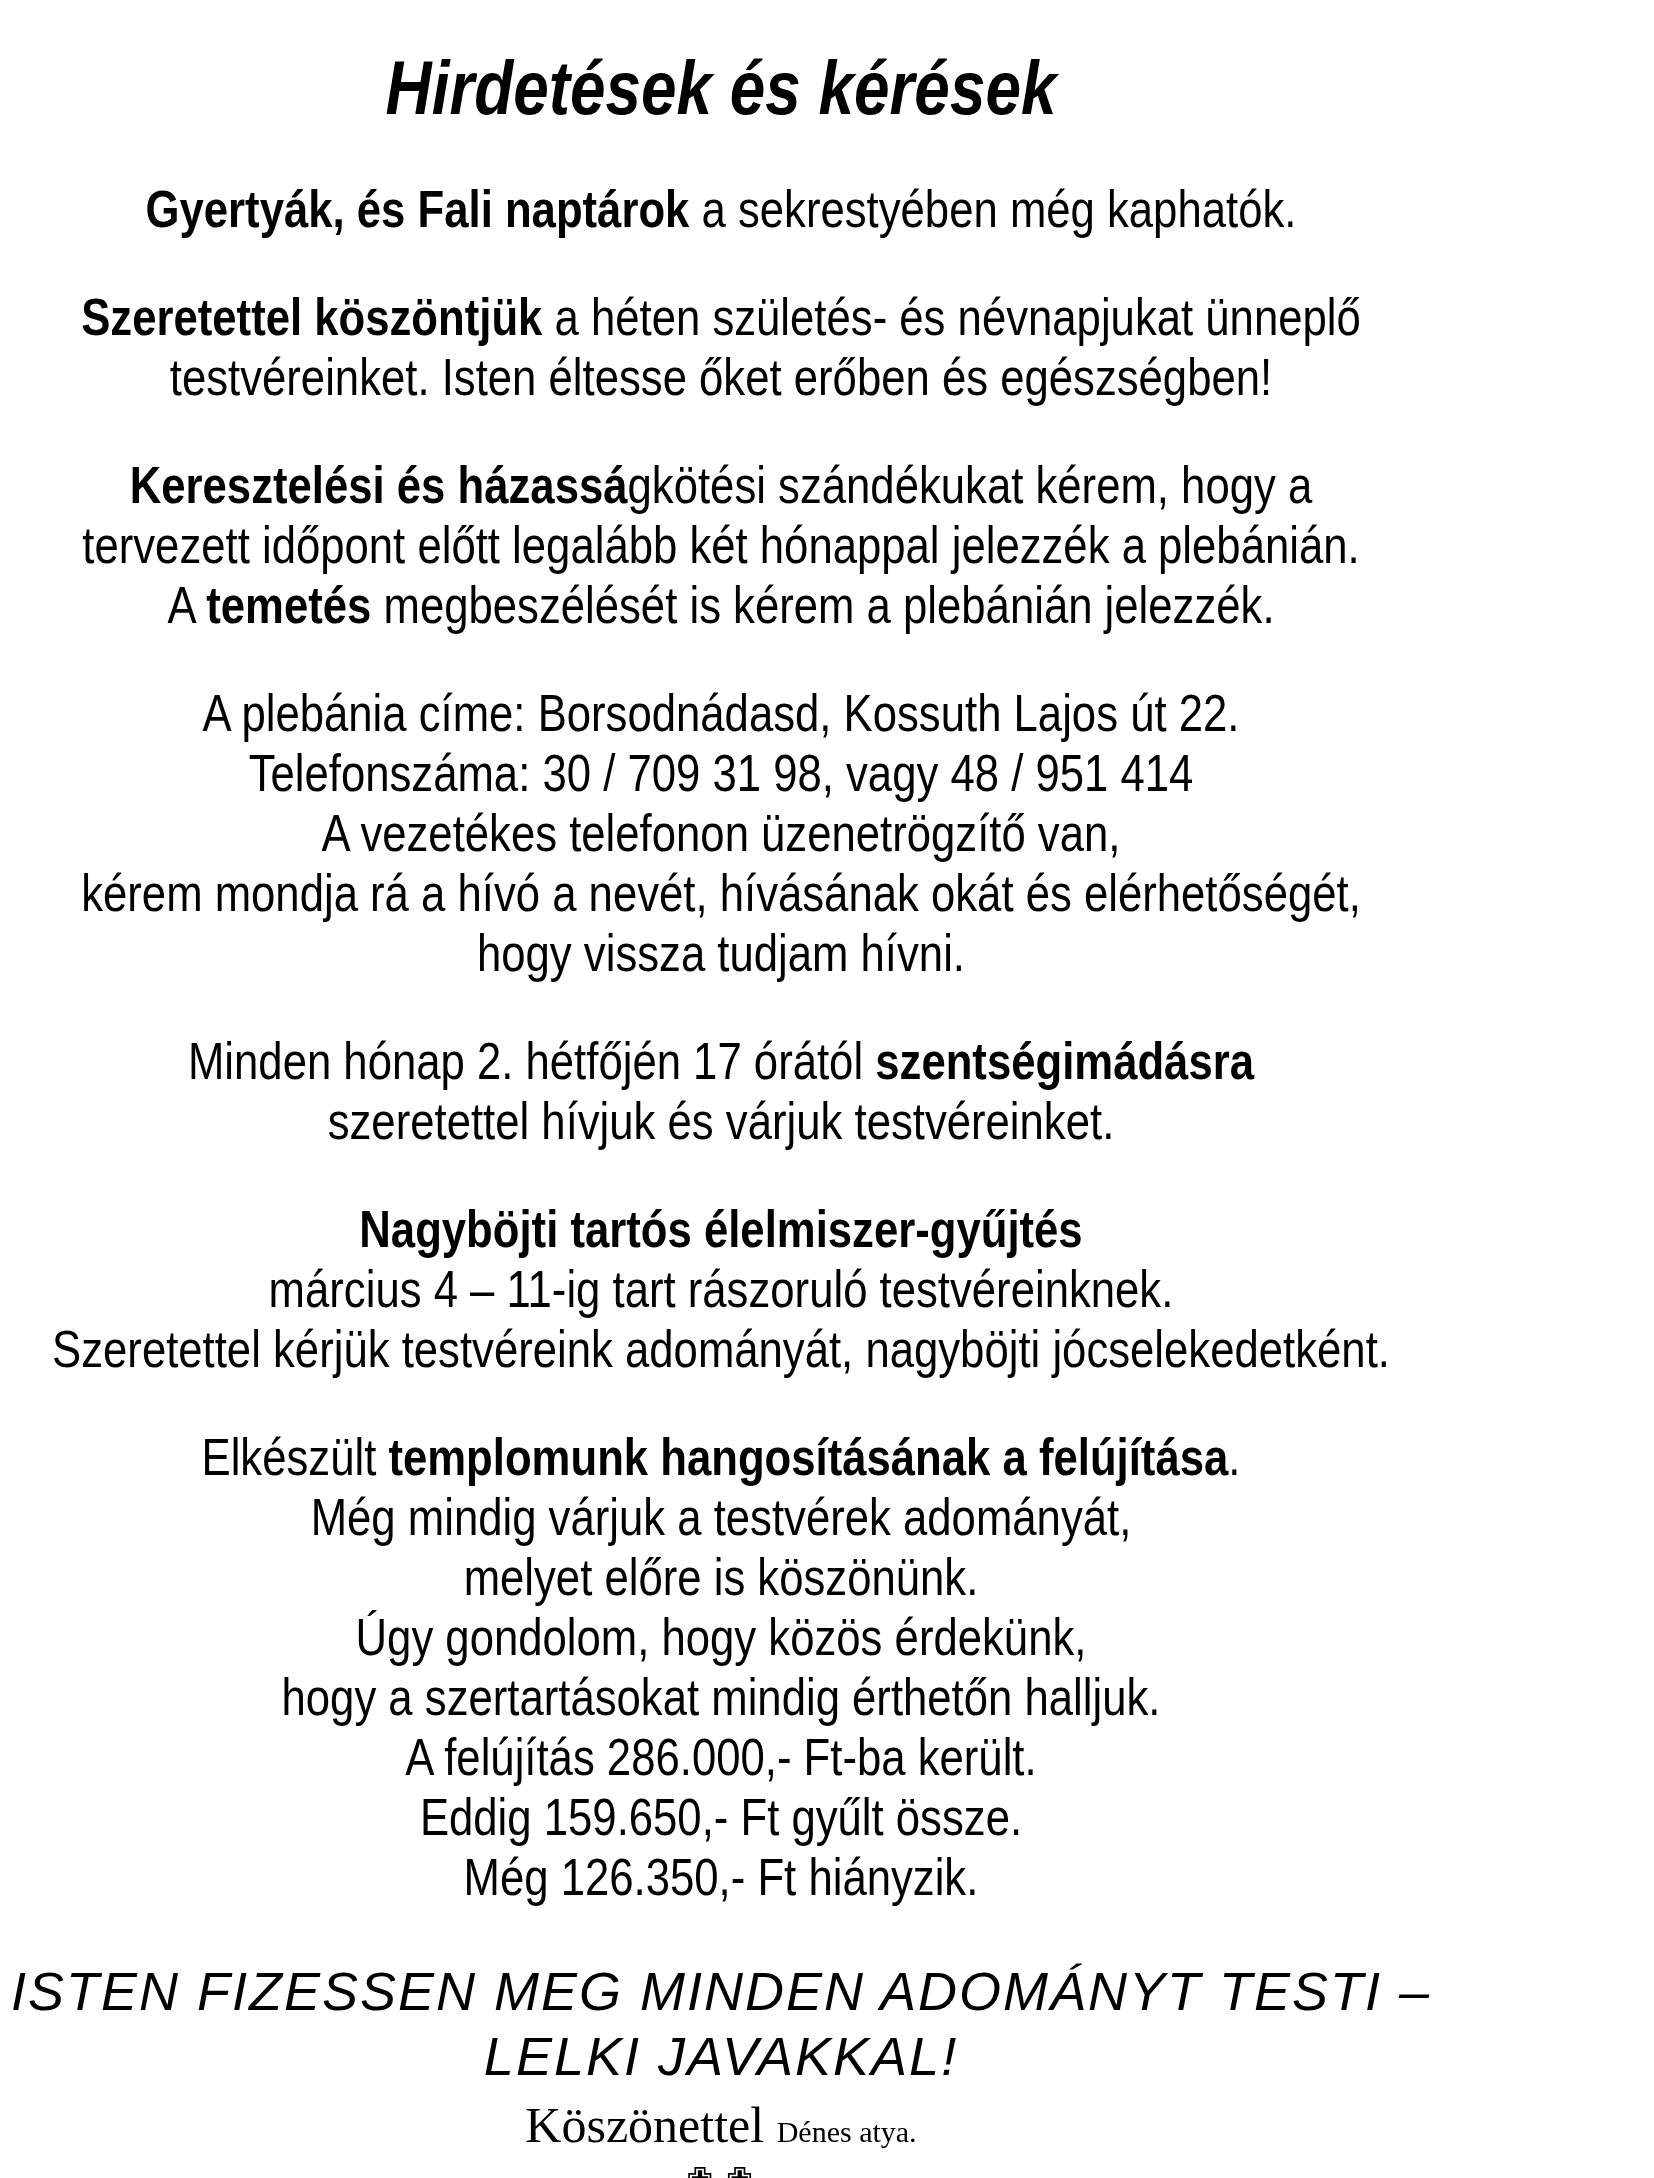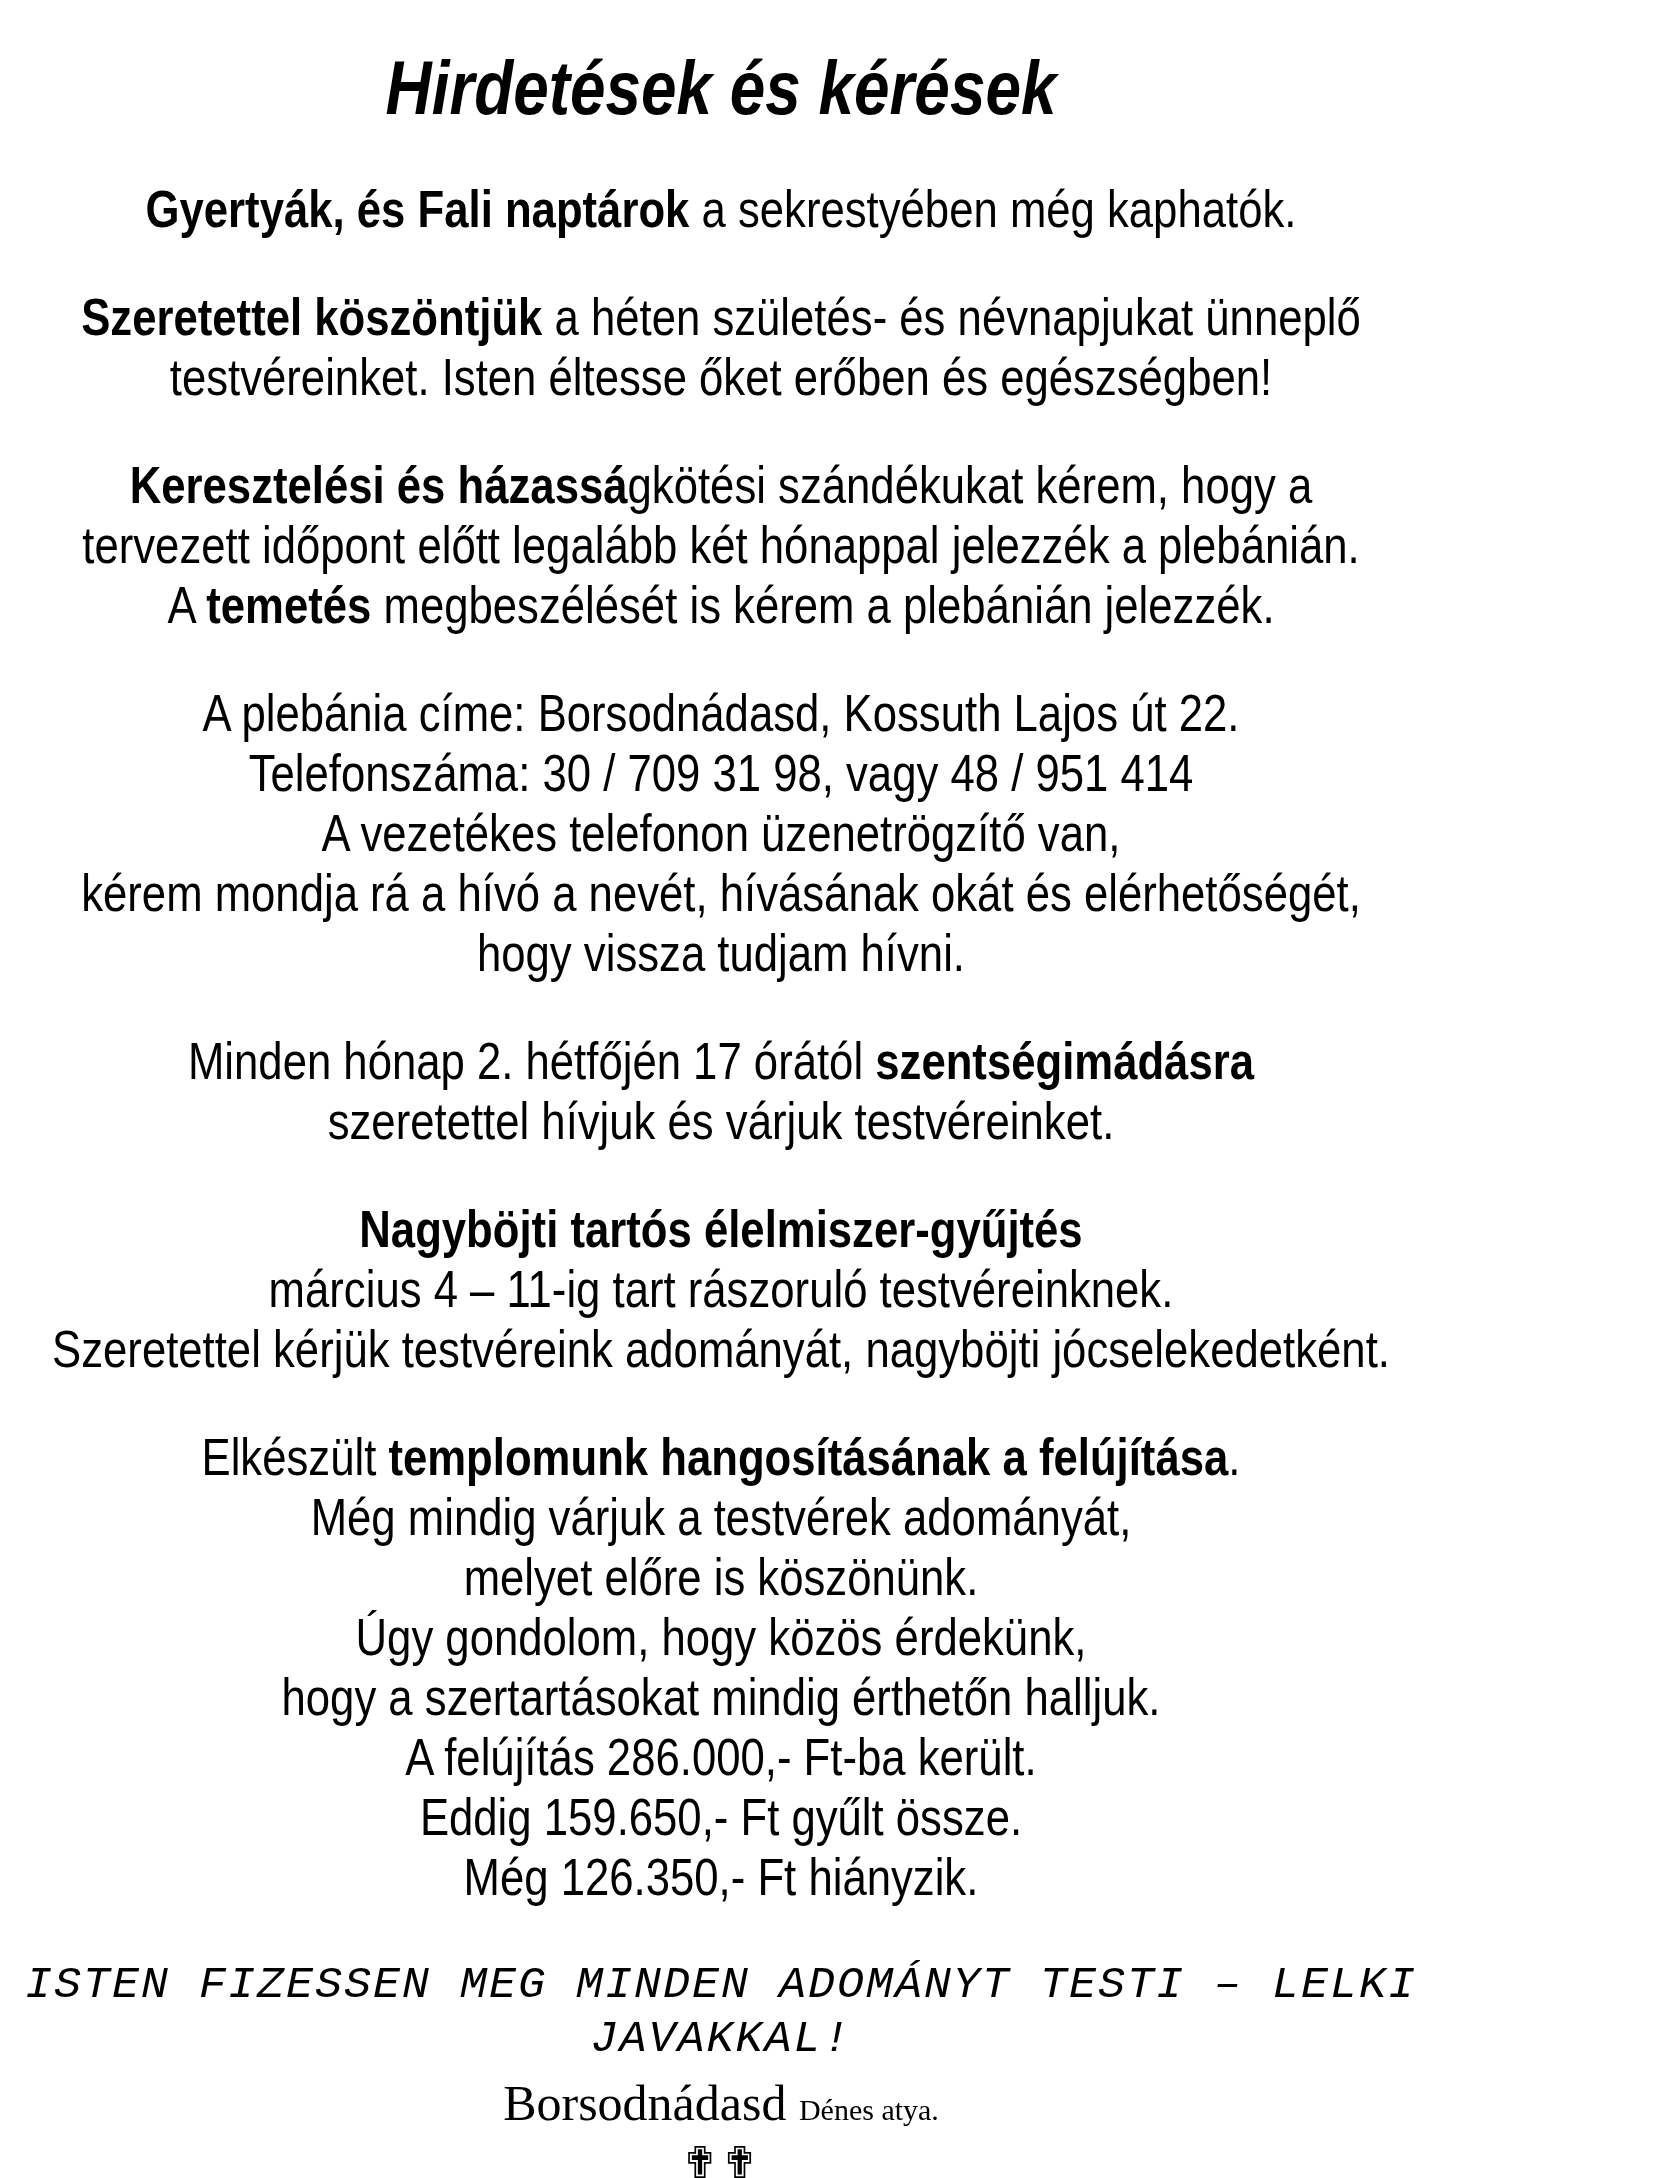--- a/index.html
+++ b/index.html
@@ -42,23 +42,23 @@
     font-size: 52px;
     line-height: 60px;
     white-space: nowrap;
   }
   .b { font-weight: bold; }
   .footer {
     text-align: center;
     margin-top: 52px;
   }
   .blessing {
-    font-family: Liberation Mono, monospace;
+    font-family: Liberation Sans, sans-serif;
     font-style: italic;
-    font-size: 45px;
+    font-size: 54px;
     line-height: 1.2;
     letter-spacing: 2px;
     margin: 0;
   }
   .thanks-line {
     font-family: "Liberation Serif", "DejaVu Serif", serif;
     font-size: 50px;
     line-height: 1.15;
     margin: 8px 0 0 0;
   }
@@ -121,16 +121,16 @@
       <p class="line"><span>hogy a szertartásokat mindig érthetőn halljuk.</span></p>
       <p class="line"><span>A felújítás 286.000,- Ft-ba került.</span></p>
       <p class="line"><span>Eddig 159.650,- Ft gyűlt össze.</span></p>
       <p class="line"><span>Még 126.350,- Ft hiányzik.</span></p>
     </section>
 
   </div>
 
   <div class="footer">
     <p class="blessing">ISTEN FIZESSEN MEG MINDEN ADOMÁNYT TESTI – LELKI JAVAKKAL!</p>
-    <p class="thanks-line"><span>Borsodnádasd</span> <span class="signature">Dénes atya.</span></p>
+    <p class="thanks-line"><span>Köszönettel</span> <span class="signature">Dénes atya.</span></p>
     <p class="crosses">✟✟</p>
   </div>
 </div>
 
 </body></html>

